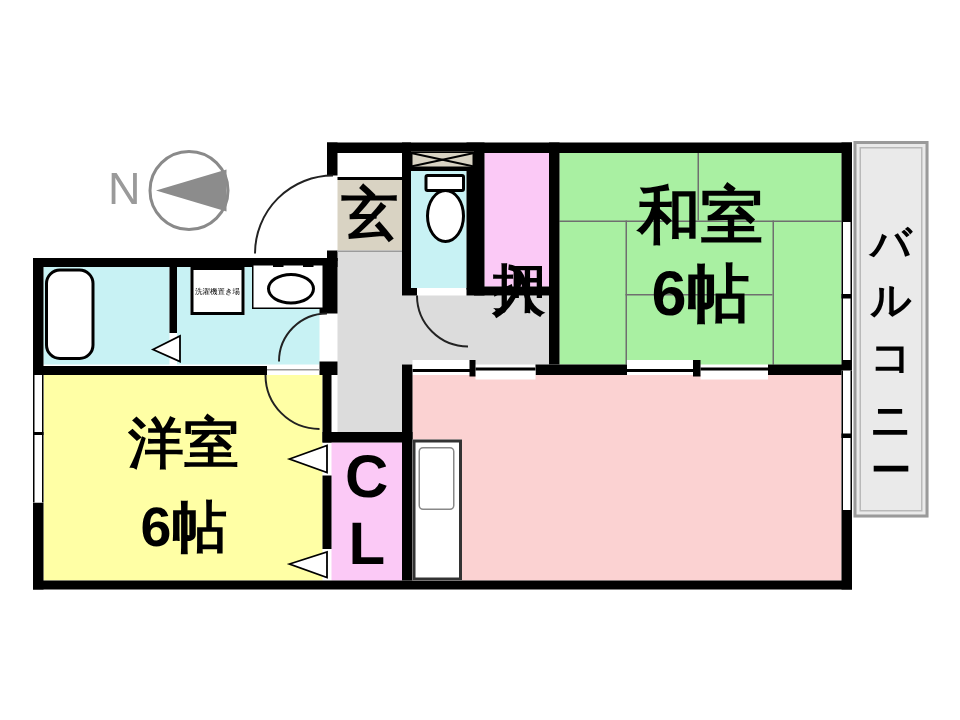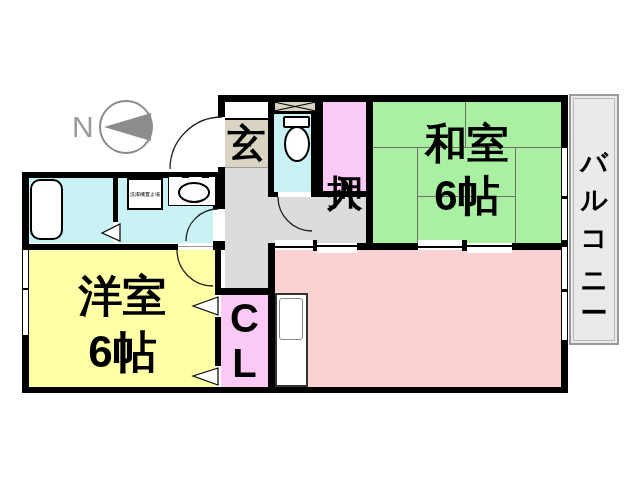--- a/index.html
+++ b/index.html
@@ -112,21 +112,21 @@
   <div class="abs" style="left:178px;top:182px;width:32px;height:21px;background:#fff;border:2px solid #000;border-radius:50%;box-sizing:border-box;"></div>
   <div class="abs" style="left:182px;top:175px;width:7px;height:3px;background:#000;"></div>
   <div class="abs" style="left:202px;top:175px;width:7px;height:3px;background:#000;"></div>
   <div class="abs" style="left:275px;top:293px;width:33px;height:94px;background:#fff;border:2px solid #333;box-sizing:border-box;"></div>
   <div class="abs" style="left:279px;top:298px;width:24px;height:42px;background:#fff;border:1.5px solid #888;border-radius:3px;box-sizing:border-box;"></div>
 
   <div class="room-label" style="left:373px;top:118px;width:188px;font-size:42px;line-height:52px;">
     <div>和室</div>
     <div>6帖</div>
   </div>
-  <div class="room-label" style="left:29px;top:268px;width:187px;font-size:44px;line-height:56px;">
+  <div class="room-label" style="left:29px;top:268px;width:187px;font-size:37px;line-height:56px;">
     <div>洋室</div>
     <div>6帖</div>
   </div>
   <div class="room-label vert" style="left:323px;top:102px;width:43px;height:89px;font-size:35px;display:flex;align-items:center;justify-content:center;">押入</div>
   <div class="room-label" style="left:221px;top:296px;width:47px;font-size:40px;line-height:45px;">
     <div>C</div>
     <div>L</div>
   </div>
   <div class="room-label" style="left:225px;top:120px;width:43px;height:47px;font-size:38px;line-height:47px;">玄</div>
   <div class="room-label vert" style="left:569px;top:100px;width:50px;height:240px;font-size:27px;letter-spacing:11px;display:flex;align-items:center;justify-content:center;font-weight:bold;">バルコニー</div>

